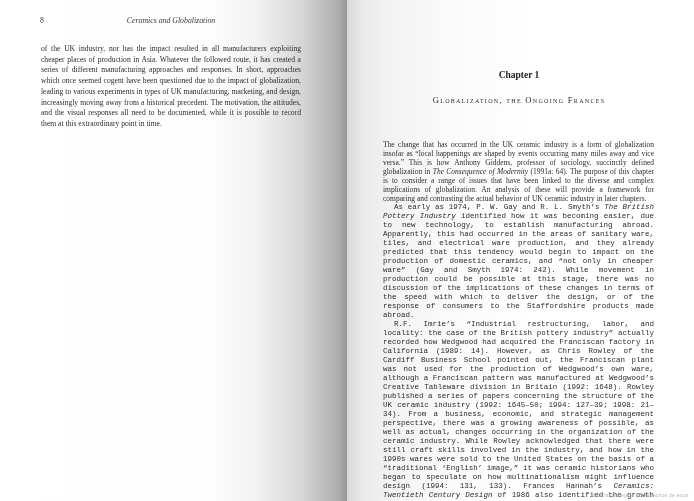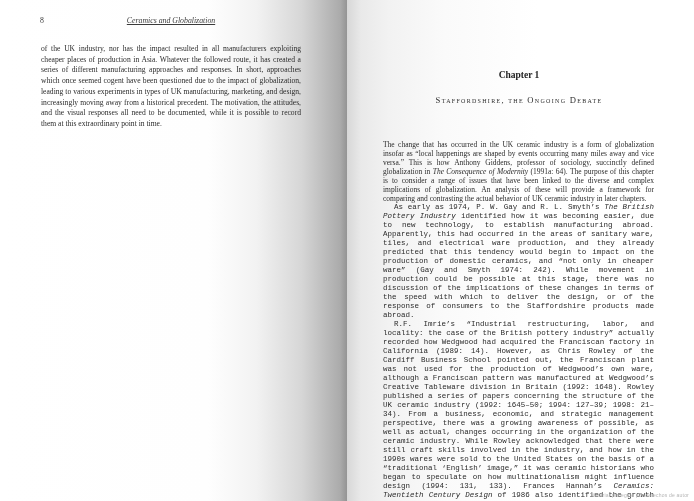--- a/index.html
+++ b/index.html
@@ -25,21 +25,21 @@
   .lheader {
     position: absolute; left: 38px; top: 16px;
     width: 266px; height: 12px;
     font-size: 7.8px; color: #3a3a3a;
     text-align: center;
   }
   .lheader .pnum {
     position: absolute; left: 2px; top: 0;
     font-style: normal;
   }
-  .lheader .rhead { font-style: italic; text-decoration: underline; }
+  .lheader .rhead { font-style: italic; }
   .ltext {
     position: absolute; left: 38px; top: 41px;
     width: 266px;
     font-size: 7.6px; line-height: 10.7px;
     color: #2b2b2b;
     text-align: justify;
   }
   .ltext p { margin: 3px; }
   
   .page-right {
@@ -91,21 +91,21 @@
       <span class="pnum">8</span>
       <span class="rhead">Ceramics and Globalization</span>
     </div>
     <div class="ltext">
       <p><span>of the UK industry, nor has the impact resulted in all manufacturers exploiting cheaper places of production in Asia. Whatever the followed route, it has created a series of different manufacturing approaches and responses. In short, approaches which once seemed cogent have been questioned due to the impact of globalization, leading to various experiments in types of UK manufacturing, marketing, and design, increasingly moving away from a historical precedent. The motivation, the attitudes, and the visual responses all need to be documented, while it is possible to record them at this extraordinary point in time.</span></p>
     </div>
   </div>
 
   <div class="page-right">
     <div class="chapter-label">Chapter 1</div>
-    <div class="chapter-title">Staffordshire, the Ongoing Debate</div>
+    <div class="chapter-title">Globalization, the Ongoing Frances</div>
     <div class="rtext">
       <p><span>The change that has occurred in the UK ceramic industry is a form of globalization insofar as “local happenings are shaped by events occurring many miles away and vice versa.” This is how Anthony Giddens, professor of sociology, succinctly defined globalization in </span><span class="it">The Consequence of Modernity</span><span> (1991a: 64). The purpose of this chapter is to consider a range of issues that have been linked to the diverse and complex implications of globalization. An analysis of these will provide a framework for comparing and contrasting the actual behavior of UK ceramic industry in later chapters.</span></p>
       <p class="indented"><span>As early as 1974, P. W. Gay and R. L. Smyth’s </span><span class="it">The British Pottery Industry</span><span> identified how it was becoming easier, due to new technology, to establish manufacturing abroad. Apparently, this had occurred in the areas of sanitary ware, tiles, and electrical ware production, and they already predicted that this tendency would begin to impact on the production of domestic ceramics, and “not only in cheaper ware” (Gay and Smyth 1974: 242). While movement in production could be possible at this stage, there was no discussion of the implications of these changes in terms of the speed with which to deliver the design, or of the response of consumers to the Staffordshire products made abroad.</span></p>
       <p class="indented"><span>R.F. Imrie’s “Industrial restructuring, labor, and locality: the case of the British pottery industry” actually recorded how Wedgwood had acquired the Franciscan factory in California (1989: 14). However, as Chris Rowley of the Cardiff Business School pointed out, the Franciscan plant was not used for the production of Wedgwood’s own ware, although a Franciscan pattern was manufactured at Wedgwood’s Creative Tableware division in Britain (1992: 1648). Rowley published a series of papers concerning the structure of the UK ceramic industry (1992: 1645–50; 1994: 127–39; 1998: 21–34). From a business, economic, and strategic management perspective, there was a growing awareness of possible, as well as actual, changes occurring in the organization of the ceramic industry. While Rowley acknowledged that there were still craft skills involved in the industry, and how in the 1990s wares were sold to the United States on the basis of a “traditional ‘English’ image,” it was ceramic historians who began to speculate on how multinationalism might influence design (1994: 131, 133). Frances Hannah’s </span><span class="it">Ceramics: Twentieth Century Design</span><span> of 1986 also identified the growth of UK ceramic manufacturers adopting multinational behavior, operating</span></p>
     </div>
   </div>
 
   <div class="watermark">Material protegido por derechos de autor</div>
 
 </div>

